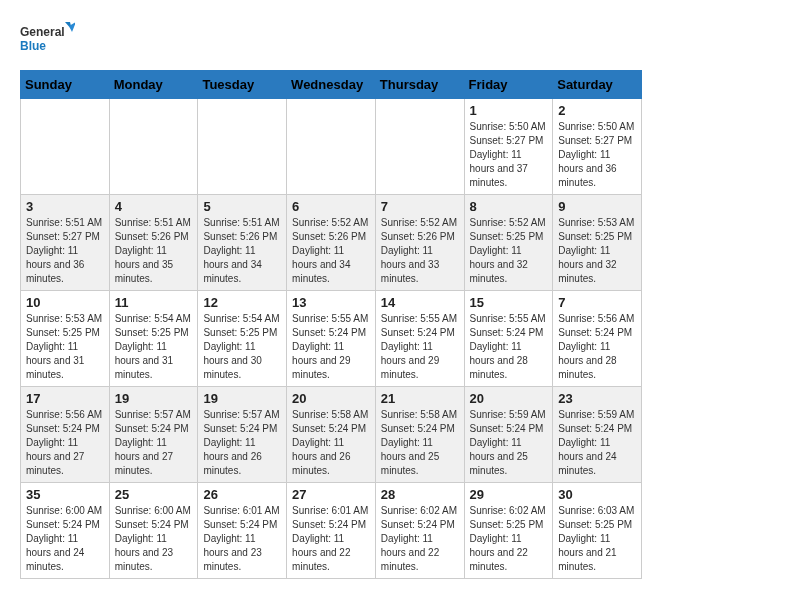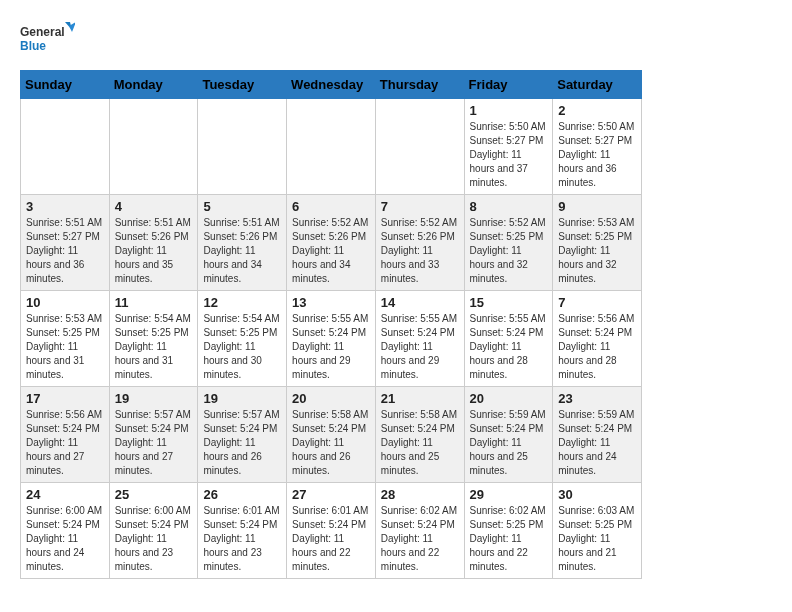--- a/index.html
+++ b/index.html
@@ -262,21 +262,21 @@
           </td>
           <td>
             <span class="day-num">23</span>
             <div class="day-info" style="white-space: pre-line;">Sunrise: 5:59 AM
 Sunset: 5:24 PM
 Daylight: 11 hours and 24 minutes.</div>
           </td>
         </tr>
         <tr>
           <td>
-            <span class="day-num">24</span>
+            <span class="day-num">35</span>
             <div class="day-info" style="white-space: pre-line;">Sunrise: 6:00 AM
 Sunset: 5:24 PM
 Daylight: 11 hours and 24 minutes.</div>
           </td>
           <td>
             <span class="day-num">25</span>
             <div class="day-info" style="white-space: pre-line;">Sunrise: 6:00 AM
 Sunset: 5:24 PM
 Daylight: 11 hours and 23 minutes.</div>
           </td>

